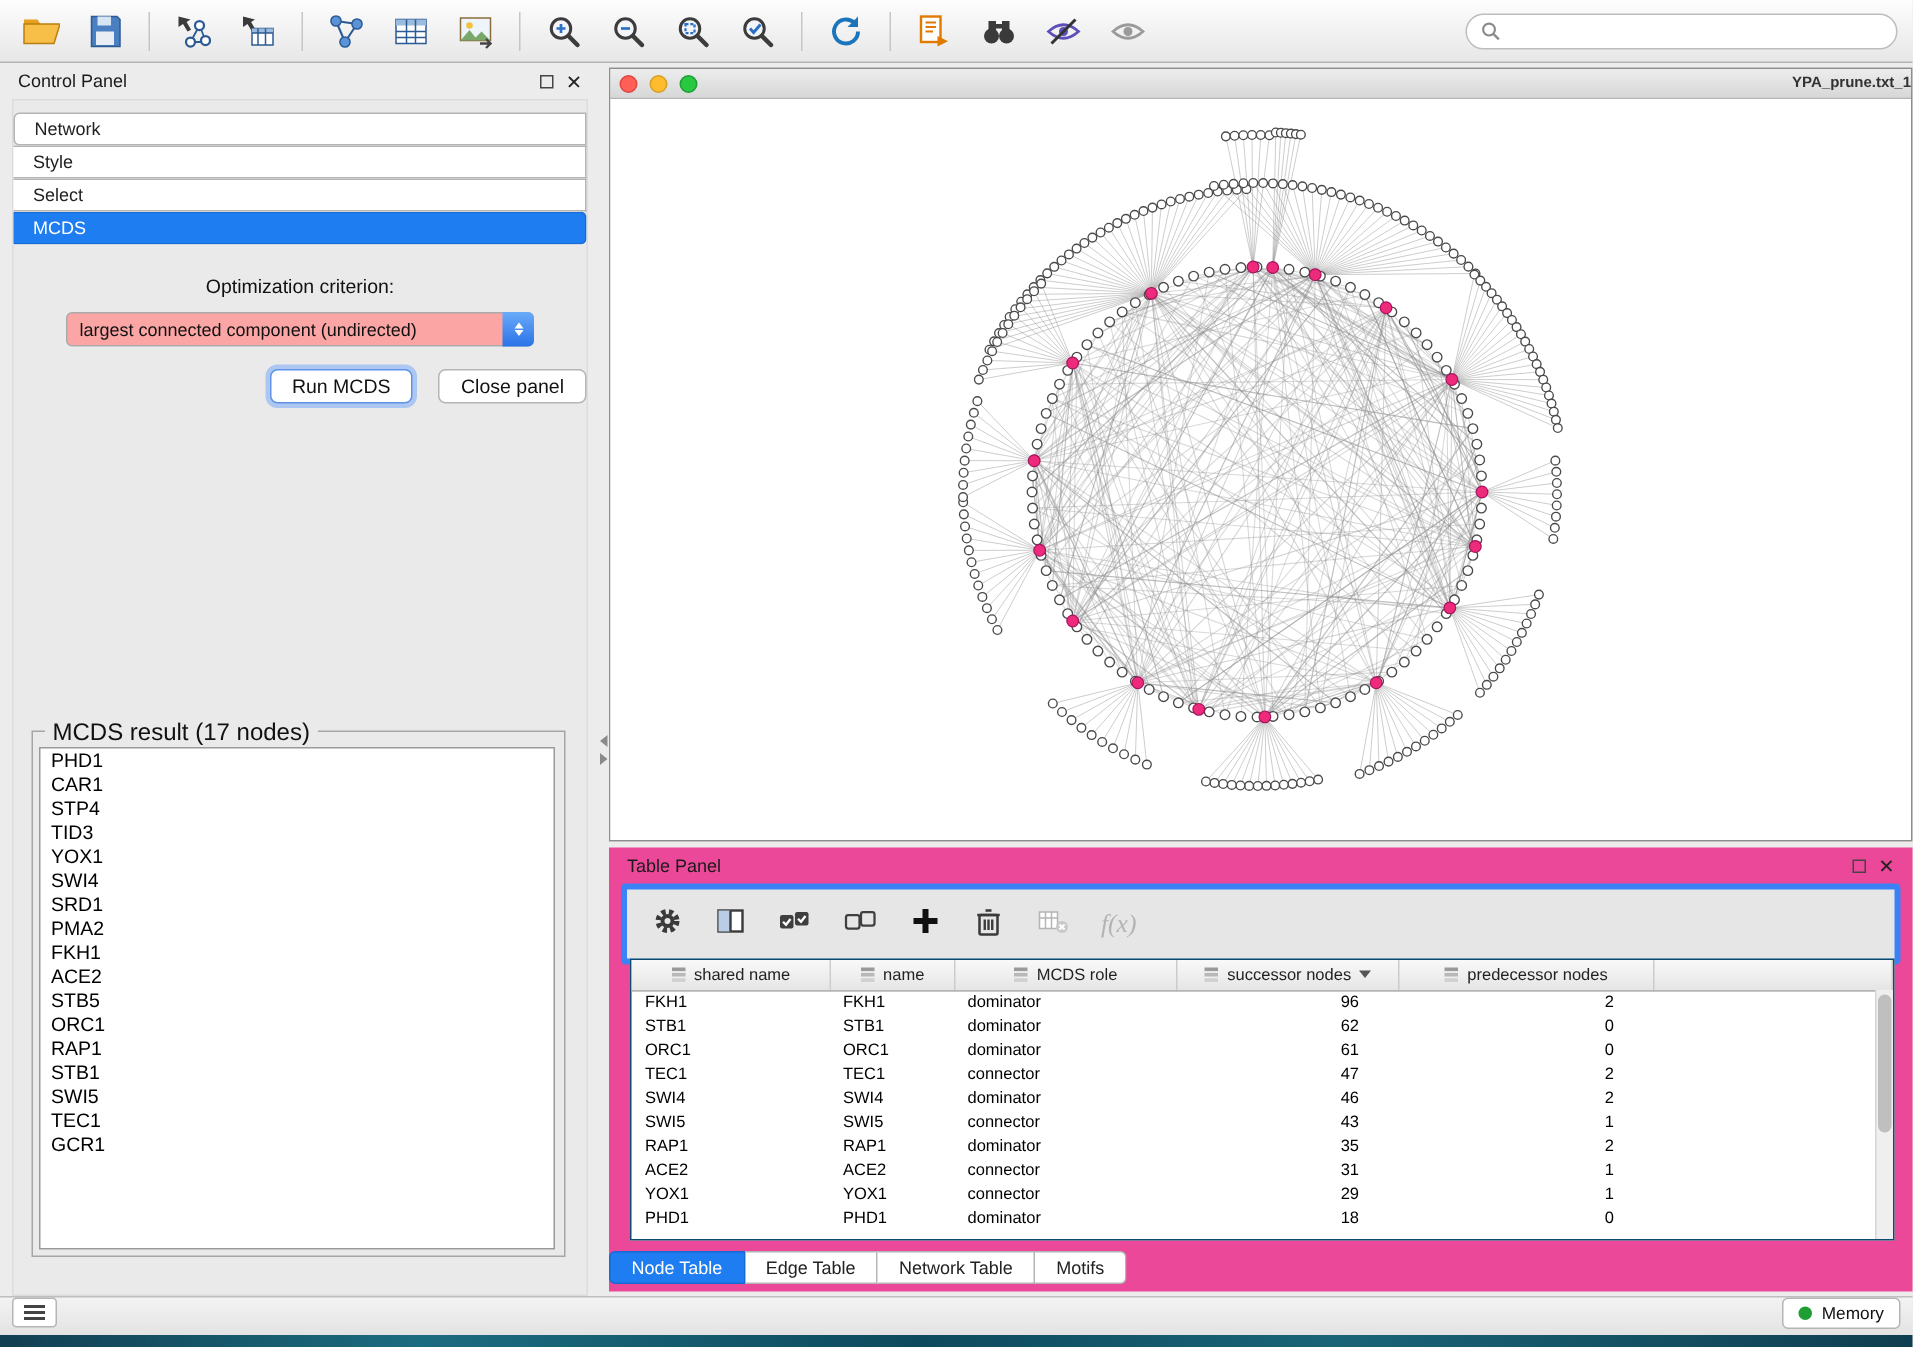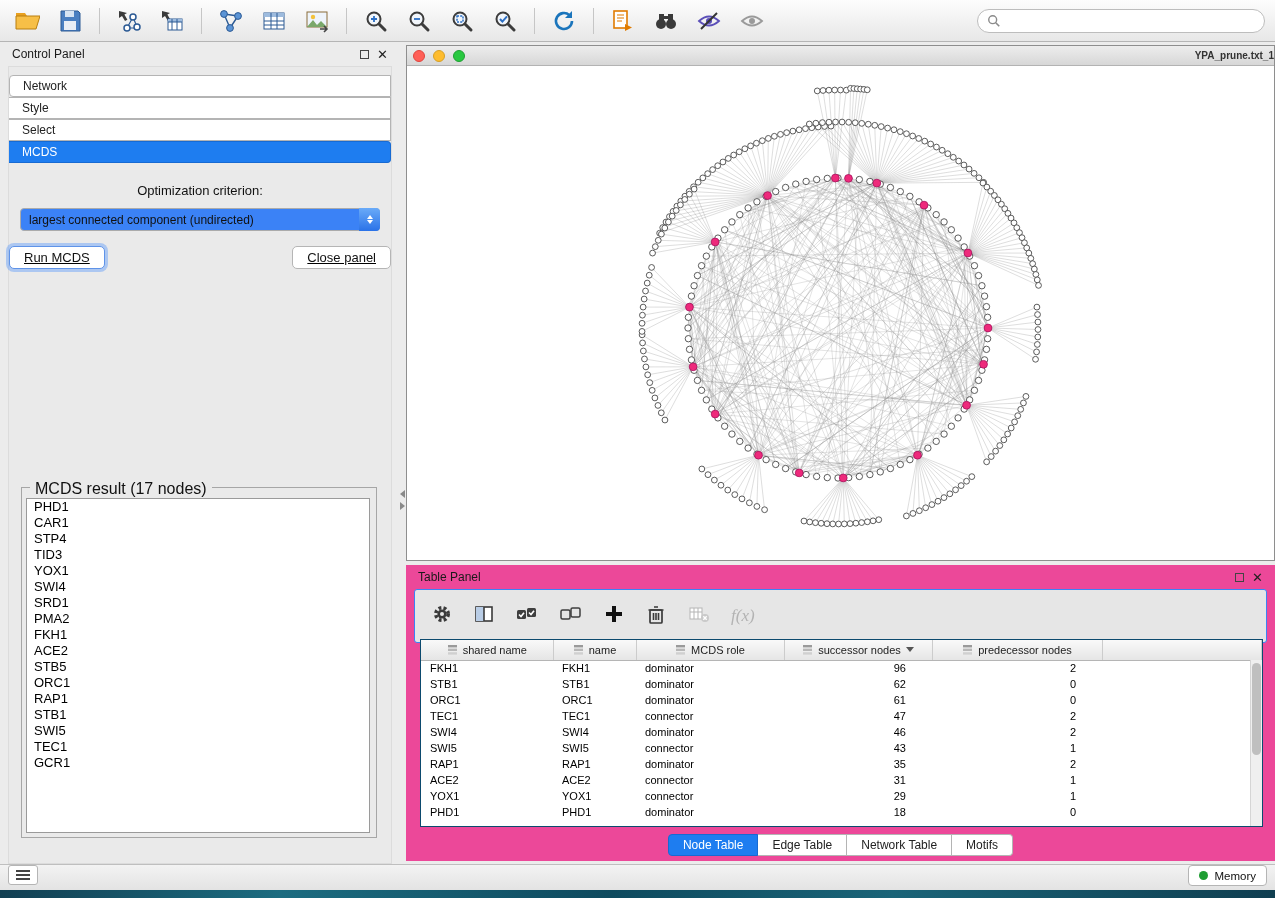--- a/index.html
+++ b/index.html
@@ -21,27 +21,27 @@
   .panel-head .spacer { flex:1; }
   .win-float { width:9px; height:9px; border:1.4px solid #444; display:inline-block; }
   .win-close { font-size:13px; color:#222; line-height:1; }
   #cp-body { position:absolute; left:8px; right:8px; top:24px; bottom:0; background:#eaeaea; border:1px solid #dcdcdc; }
   .seg-tabs { display:flex; justify-content:center; margin-top:8px;flex-direction:column; }
   .seg-tab { background:#fff; border:1px solid #b4b4b4; border-left-width:0; padding:3px 13px; font-size:12px; color:#222; }
   .seg-tab:first-child { border-left-width:1px; border-radius:4px 0 0 4px; }
   .seg-tab:last-child { border-radius:0 4px 4px 0; }
   .seg-tab.active { background:#1e7df0; border-color:#176ad2; color:#fff; }
   #opt-label { text-align:center; margin-top:20px; font-size:13px; color:#111; }
-  #combo { position:relative; margin:10px auto 0; width:360px; height:23px; background:#3b82f6;
+  #combo { position:relative; margin:10px auto 0; width:312px; height:23px; background:#fca5a5;
     border:1px solid #ababab; border-radius:4px; font-size:12px; display:flex; align-items:center; padding:0 26px 0 8px; color:#111; }
   #combo-arrows { position:absolute; right:-1px; top:-1px; width:21px; height:23px; border-radius:0 4px 4px 0;
     background:linear-gradient(#6aabf8,#2a72e8); display:flex; flex-direction:column; align-items:center; justify-content:center; gap:1px; }
   .car-up { width:0; height:0; border-left:3.5px solid transparent; border-right:3.5px solid transparent; border-bottom:4.5px solid #fff; }
   .car-dn { width:0; height:0; border-left:3.5px solid transparent; border-right:3.5px solid transparent; border-top:4.5px solid #fff; }
-  #cp-buttons { display:flex; justify-content:space-between; gap:32px; margin-top:15px;text-decoration:underline; }
+  #cp-buttons { display:flex; justify-content:flex-end; gap:17px; margin-top:15px; }
   .mac-btn { background:#fff; border:1px solid #b5b5b5; border-radius:5px; padding:3px 14px; font-size:13px; color:#111; font-family:"Liberation Sans",sans-serif; }
   .mac-btn.default { border-color:#5f93e8; box-shadow:0 0 0 3px rgba(120,170,245,.55); }
   #mcds-fieldset { position:absolute; left:12px; right:14px; top:420px; bottom:25px;
     border:1px solid #a6a6a6; background:#eaeaea; }
   #mcds-legend { position:absolute; top:-8px; left:8px; background:#eaeaea; padding:0 5px; font-size:16px; color:#111; }
   #mcds-list { position:absolute; left:4px; right:6px; top:10px; bottom:4px; background:#fff; border:1px solid #9a9a9a; overflow:hidden; }
   .mcds-item { font-size:13px; line-height:16px; padding-left:7px; color:#000; }
 
   
   #splitter { position:absolute; left:399px; top:482px; width:7px; height:36px; display:flex; flex-direction:column; align-items:center; justify-content:center; gap:4px; }
@@ -56,33 +56,33 @@
   .tl.red { background:#ff5f57; border:0.5px solid #e0443e; }
   .tl.yellow { background:#febc2e; border:0.5px solid #d6a026; }
   .tl.green { background:#28c840; border:0.5px solid #1f9e33; }
   #net-title { position:absolute; left:0; right:0; text-align:right; font-size:10px; font-weight:700; color:#333; }
   #net-canvas { position:absolute; left:0; top:20px; right:0; bottom:0; background:#fff; }
   #net-canvas svg { width:100%; height:100%; display:block; }
 
   
   #table-panel { position:absolute; left:406px; top:565px; width:869px; height:296px; background:#ec4899; }
   #tp-toolbar { position:absolute; left:8px; right:8px; top:24px; height:54px; background:#e6e6e6;
-    border:1px solid #3b82f6; border-radius:3px; display:flex; align-items:center; padding:0 16px; gap:20px; }
+    border:4px solid #3b82f6; border-radius:3px; display:flex; align-items:center; padding:0 16px; gap:20px; }
   .fx-label { font-family:"Liberation Serif", serif; font-style:italic; font-size:17px; color:#b3b3b3; }
   #tp-tablewrap { position:absolute; left:14px; right:12px; top:74px; bottom:34px; background:#fff; border:1px solid #0c4a6e; overflow:hidden; }
   table { border-collapse:collapse; width:100%; table-layout:fixed; }
   thead th { height:20px; background:linear-gradient(#f9f9f9,#e5e5e5); border-right:1px solid #ccc; border-bottom:1px solid #b5b5b5;
     font-weight:normal; font-size:11px; color:#222; padding:0 4px; }
   .th-inner { display:flex; align-items:center; justify-content:center; gap:5px; }
   tbody td { height:16px; font-size:11px; color:#000; padding:0 9px; white-space:nowrap; overflow:hidden; }
   tbody td.num { text-align:right; padding-right:26px; }
   .chev-dn { width:0; height:0; border-left:4px solid transparent; border-right:4px solid transparent; border-top:5px solid #555; }
   #tp-scrollbar { position:absolute; right:0; top:20px; bottom:0; width:12px; background:#efefef; border-left:1px solid #d5d5d5; }
   #tp-thumb { position:absolute; left:1px; top:3px; width:9px; height:92px; background:#bfbfbf; border-radius:5px; }
-  #tp-tabs { position:absolute; left:0; right:0; bottom:5px; display:flex; justify-content:center; }
+  #tp-tabs { position:absolute; left:0; right:0; bottom:5px; display:flex; }
   .bt-tab { background:#fff; border:1px solid #b4b4b4; border-left-width:0; padding:3px 14px; font-size:12px; color:#222; }
   .bt-tab:first-child { border-left-width:1px; border-radius:4px 0 0 4px; }
   .bt-tab:last-child { border-radius:0 4px 4px 0; }
   .bt-tab.active { background:#1e7df0; border-color:#176ad2; color:#fff; }
 
   
   #status-bar { position:absolute; left:0; top:864px; width:1275px; height:26px;
     background:linear-gradient(#f3f3f3,#e3e3e3); border-top:1px solid #bfbfbf; display:flex; align-items:flex-start; padding:0 8px; }
   #burger-btn { width:30px; height:20px; background:#fff; border:1px solid #b5b5b5; border-radius:3px;
     display:flex; flex-direction:column; align-items:center; justify-content:center; gap:2px; }

